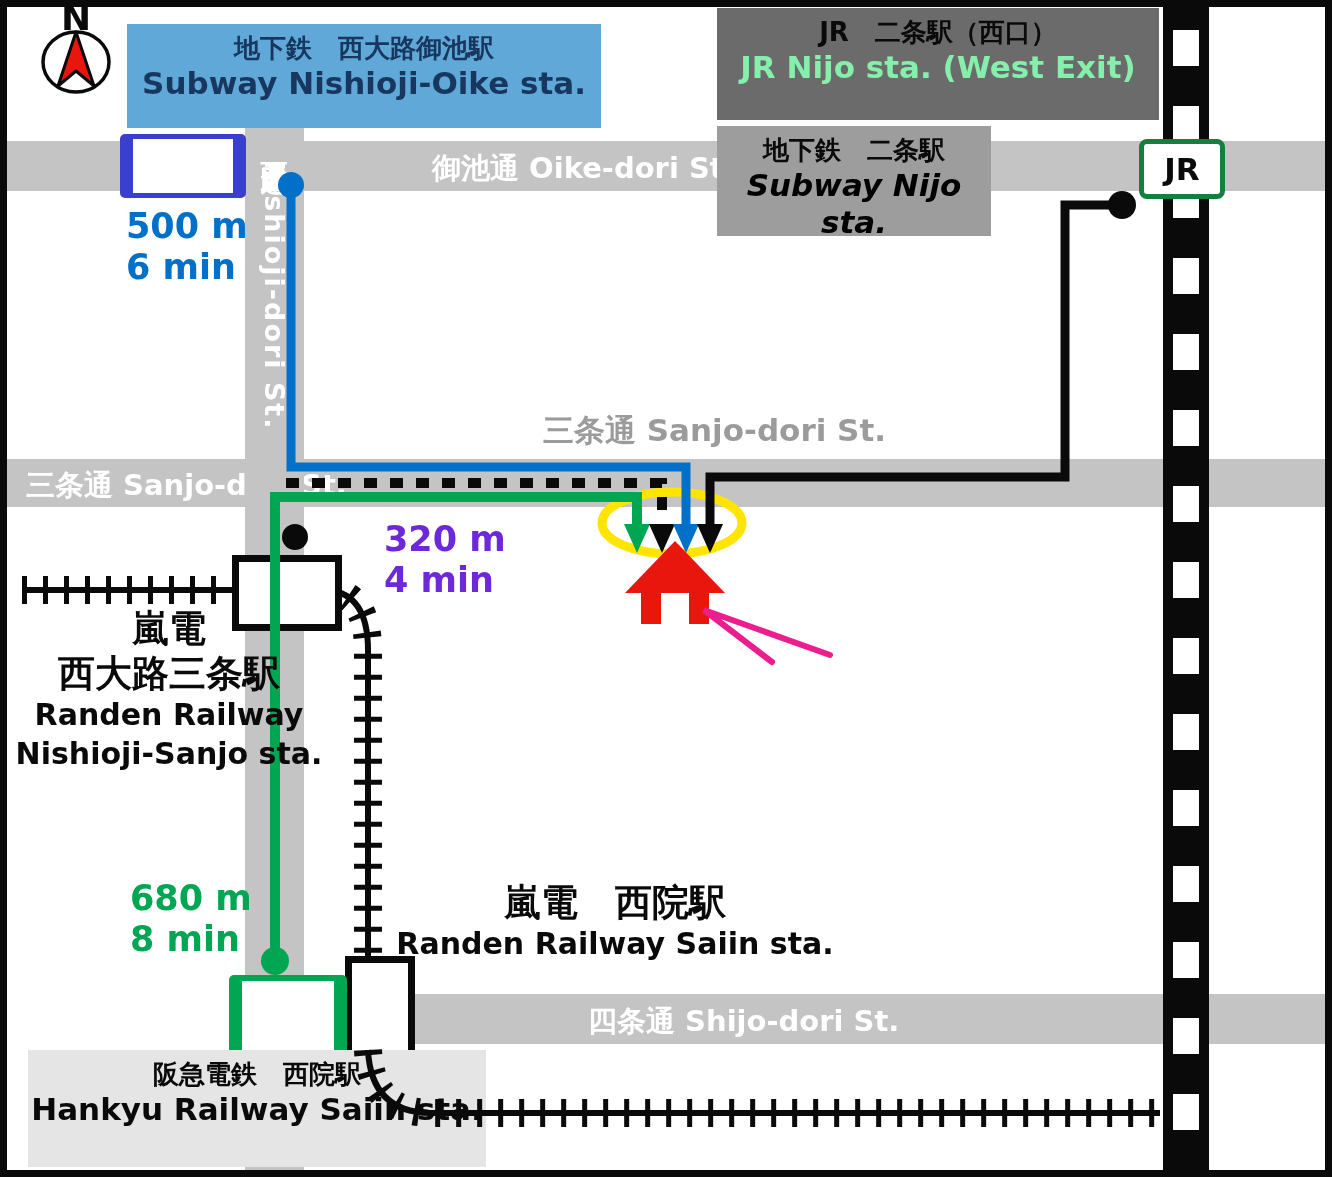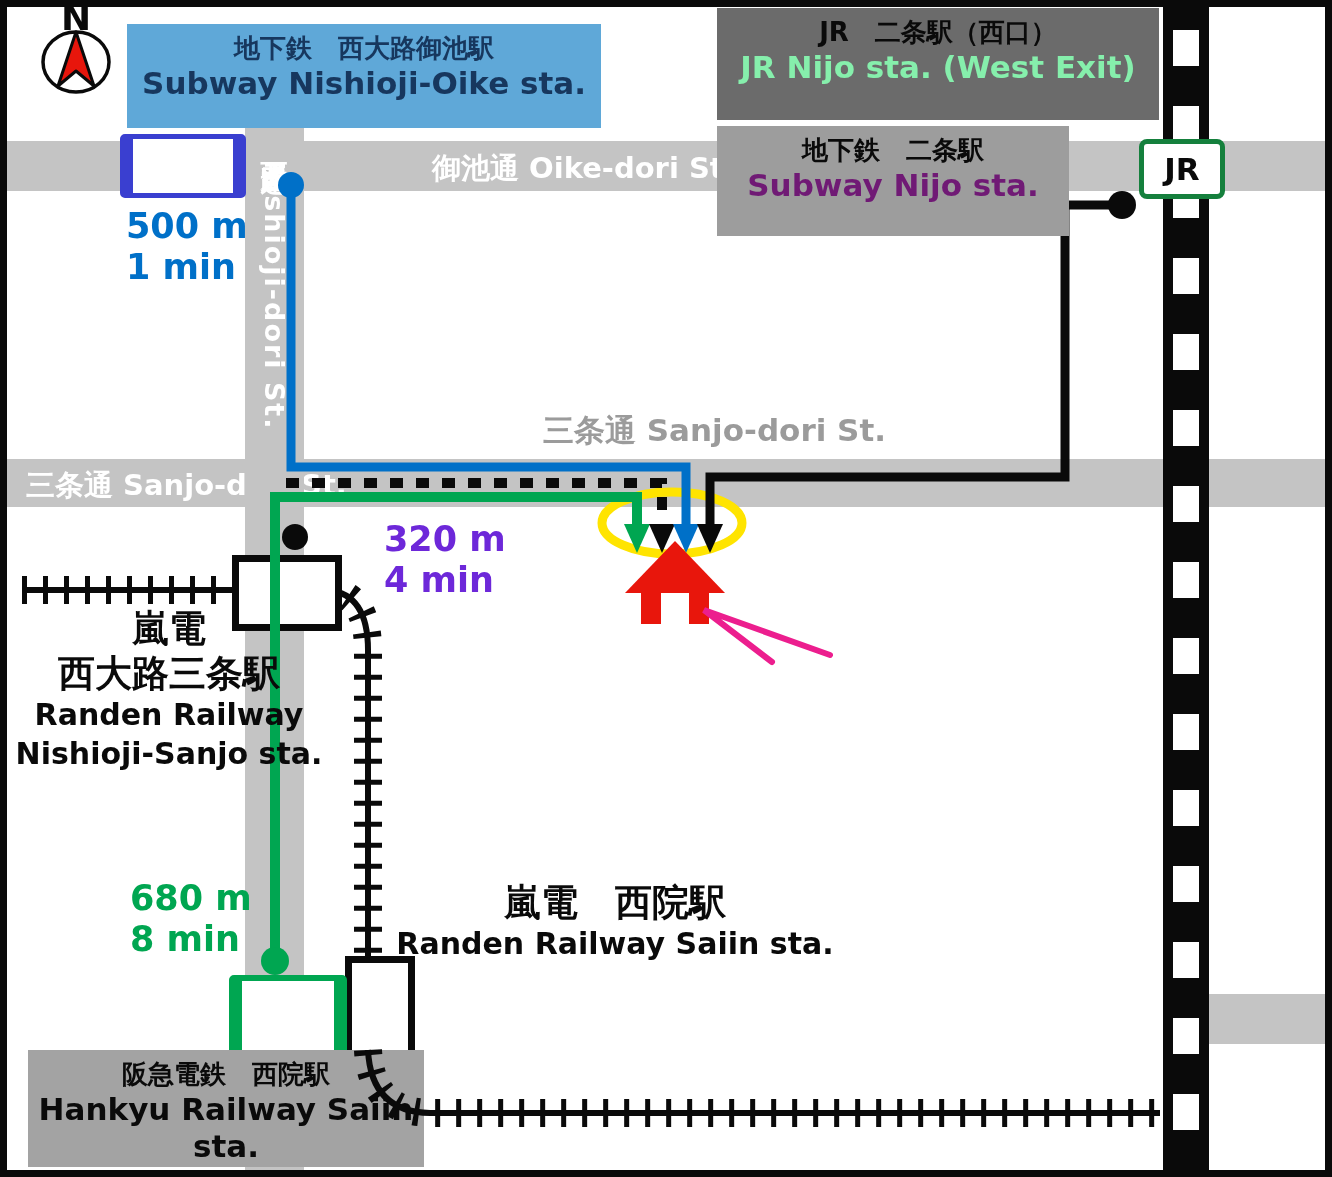--- a/index.html
+++ b/index.html
@@ -37,24 +37,24 @@
   #box-hankyu-saiin{left:229px;top:975px;width:92px;height:72px;border:6px solid #00a651;
       border-left-width:13px;border-right-width:13px;border-radius:5px;}
   
   .infobox{position:absolute;z-index:5;text-align:center;}
   .infobox .l1{display:block;font-size:26px;line-height:1.28;margin-top:8px;}
   .infobox .l2{display:block;font-size:31px;line-height:1.2;}
   #label-subway-oike{left:127px;top:24px;width:474px;height:104px;background:#5fa8d8;color:#17375e;}
   #label-jr-nijo{left:717px;top:8px;width:442px;height:112px;background:#6b6b6b;}
   #label-jr-nijo .l1{color:#0a0a0a;}
   #label-jr-nijo .l2{color:#86efac;}
-  #label-subway-nijo{left:717px;top:126px;width:352px;height:110px;background:#9d9d9d;}
+  #label-subway-nijo{left:717px;top:126px;width:274px;height:110px;background:#9d9d9d;}
   #label-subway-nijo .l1{color:#0a0a0a;}
-  #label-subway-nijo .l2{color:#701a75;}
-  #label-hankyu{left:28px;top:1050px;width:396px;height:117px;background:#a3a3a3;color:#0a0a0a;}
+  #label-subway-nijo .l2{color:#000000;font-style:italic;}
+  #label-hankyu{left:28px;top:1050px;width:458px;height:117px;background:#e5e5e5;color:#0a0a0a;}
   #jr-badge{position:absolute;left:1139px;top:139px;width:76px;height:50px;background:#fff;
       border:5px solid #15803d;border-radius:8px;z-index:5;display:flex;align-items:center;
       justify-content:center;font-size:31px;}
   
   .dist{position:absolute;z-index:5;font-size:35px;line-height:1.18;white-space:nowrap;}
   .dist span{display:block;}
   #dist-blue{left:126px;top:206px;color:#0070c8;}
   #dist-black{left:908px;top:242px;color:#0a0a0a;}
   #dist-dotted{left:384px;top:519px;color:#6d28d9;}
   #dist-green{left:130px;top:878px;color:#00a651;}
@@ -77,20 +77,23 @@
 </head>
 <body>
 
 <div id="map">
 
   <div class="street" id="st-oike">
     <span class="street-label">御池通 Oike-dori St.</span>
   </div>
   <div class="street" id="st-sanjo">
     <span class="street-label">三条通 Sanjo-dori St.</span>
+  </div>
+  <div class="street" id="st-shijo">
+    <span class="street-label">四条通 Shijo-dori St.</span>
   </div>
   <div class="street" id="st-oike-r"></div>
   <div class="street" id="st-sanjo-r"></div>
   <div class="street" id="st-shijo-r"></div>
   <div class="street" id="st-nishioji">
     <span class="street-label">西大路通 Nishioji-dori St.</span>
   </div>
 
   <svg class="layer" id="svg-rails" width="1332" height="1177" viewBox="0 0 1332 1177">
     <g>
@@ -149,21 +152,21 @@
     <span class="l2">Subway Nijo sta.</span>
   </div>
   <div class="infobox" id="label-hankyu">
     <span class="l1">阪急電鉄　西院駅</span>
     <span class="l2">Hankyu Railway Saiin sta.</span>
   </div>
   <div id="jr-badge">JR</div>
 
   <div class="dist" id="dist-blue">
     <span>500 m</span>
-    <span>1 min</span>
+    <span>6 min</span>
   </div>
   <div class="dist" id="dist-dotted">
     <span>320 m</span>
     <span>4 min</span>
   </div>
   <div class="dist" id="dist-green">
     <span>680 m</span>
     <span>8 min</span>
   </div>
 

